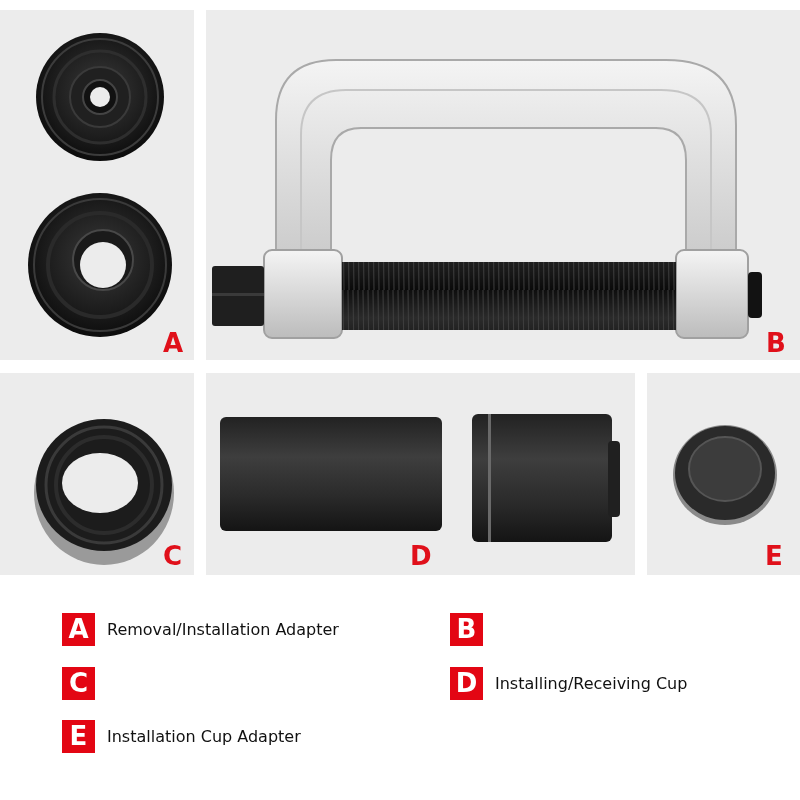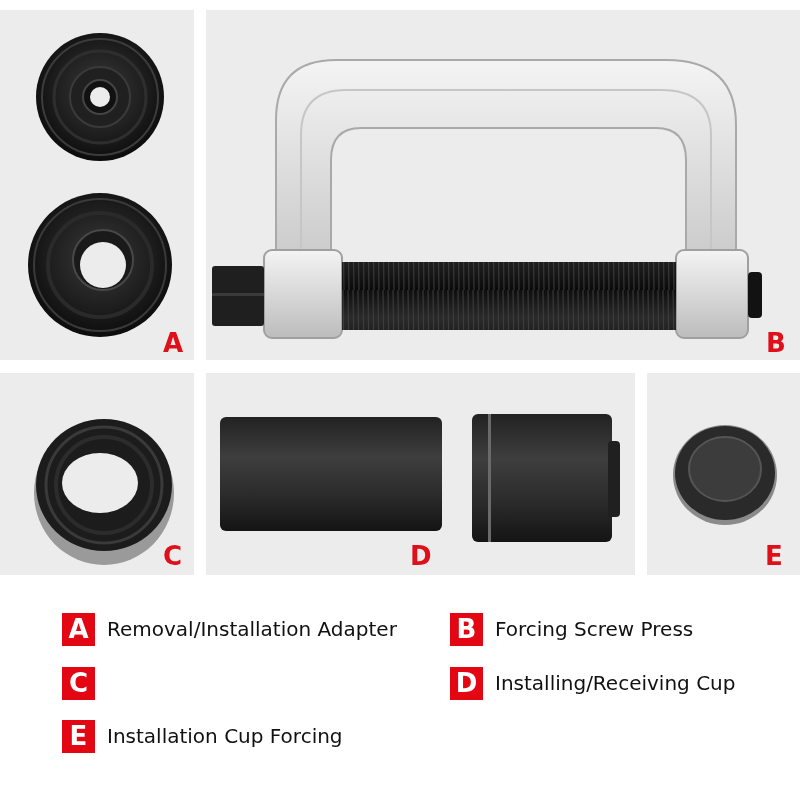--- a/index.html
+++ b/index.html
@@ -2,21 +2,21 @@
 <html><head>
 <meta charset="utf-8">
 <style>
   html,body{margin:0;padding:0;background:#ffffff;}
   body{width:800px;height:800px;position:relative;overflow:hidden;font-family:"Liberation Sans","DejaVu Sans",sans-serif;}
   .panel{position:absolute;background:#ececec;overflow:hidden;}
   .panel-letter{position:absolute;font-weight:bold;font-size:26px;color:#e0101a;line-height:1;font-family:"DejaVu Sans","Liberation Sans",sans-serif;}
   svg{position:absolute;left:0;top:0;}
   .legend-item{position:absolute;display:flex;align-items:center;height:34px;}
   .badge{width:33px;height:33px;background:#e30613;color:#ffffff;font-weight:bold;font-size:26px;display:flex;align-items:center;justify-content:center;font-family:"DejaVu Sans","Liberation Sans",sans-serif;}
-  .legend-text{margin-left:12px;font-size:20px;color:#111111;font-family:"DejaVu Sans","Liberation Sans",sans-serif;white-space:nowrap;}
+  .legend-text{margin-left:12px;font-size:16px;color:#111111;font-family:"DejaVu Sans","Liberation Sans",sans-serif;white-space:nowrap;}
 </style>
 </head>
 <body>
 
 <div class="panel" style="left:0;top:10px;width:194px;height:350px;">
   <svg width="194" height="350">
     <defs>
       <radialGradient id="gDisc" cx="50%" cy="45%" r="55%">
         <stop offset="0%" stop-color="#3a3a3a"></stop>
         <stop offset="70%" stop-color="#1b1b1b"></stop>
@@ -114,25 +114,24 @@
   </svg>
   <span class="panel-letter" style="left:118px;top:170px;">E</span>
 </div>
 
 <div class="legend-item" style="left:62px;top:612px;">
   <div class="badge">A</div>
   <span class="legend-text">Removal/Installation Adapter</span>
 </div>
 <div class="legend-item" style="left:450px;top:612px;">
   <div class="badge">B</div>
-  <span class="legend-text">Forcing Screw Press</span>
 </div>
 <div class="legend-item" style="left:62px;top:666px;">
   <div class="badge">C</div>
 </div>
 <div class="legend-item" style="left:450px;top:666px;">
   <div class="badge">D</div>
   <span class="legend-text">Installing/Receiving Cup</span>
 </div>
 <div class="legend-item" style="left:62px;top:719px;">
   <div class="badge">E</div>
-  <span class="legend-text">Installation Cup Forcing</span>
+  <span class="legend-text">Installation Cup Adapter</span>
 </div>
 
 </body></html>

